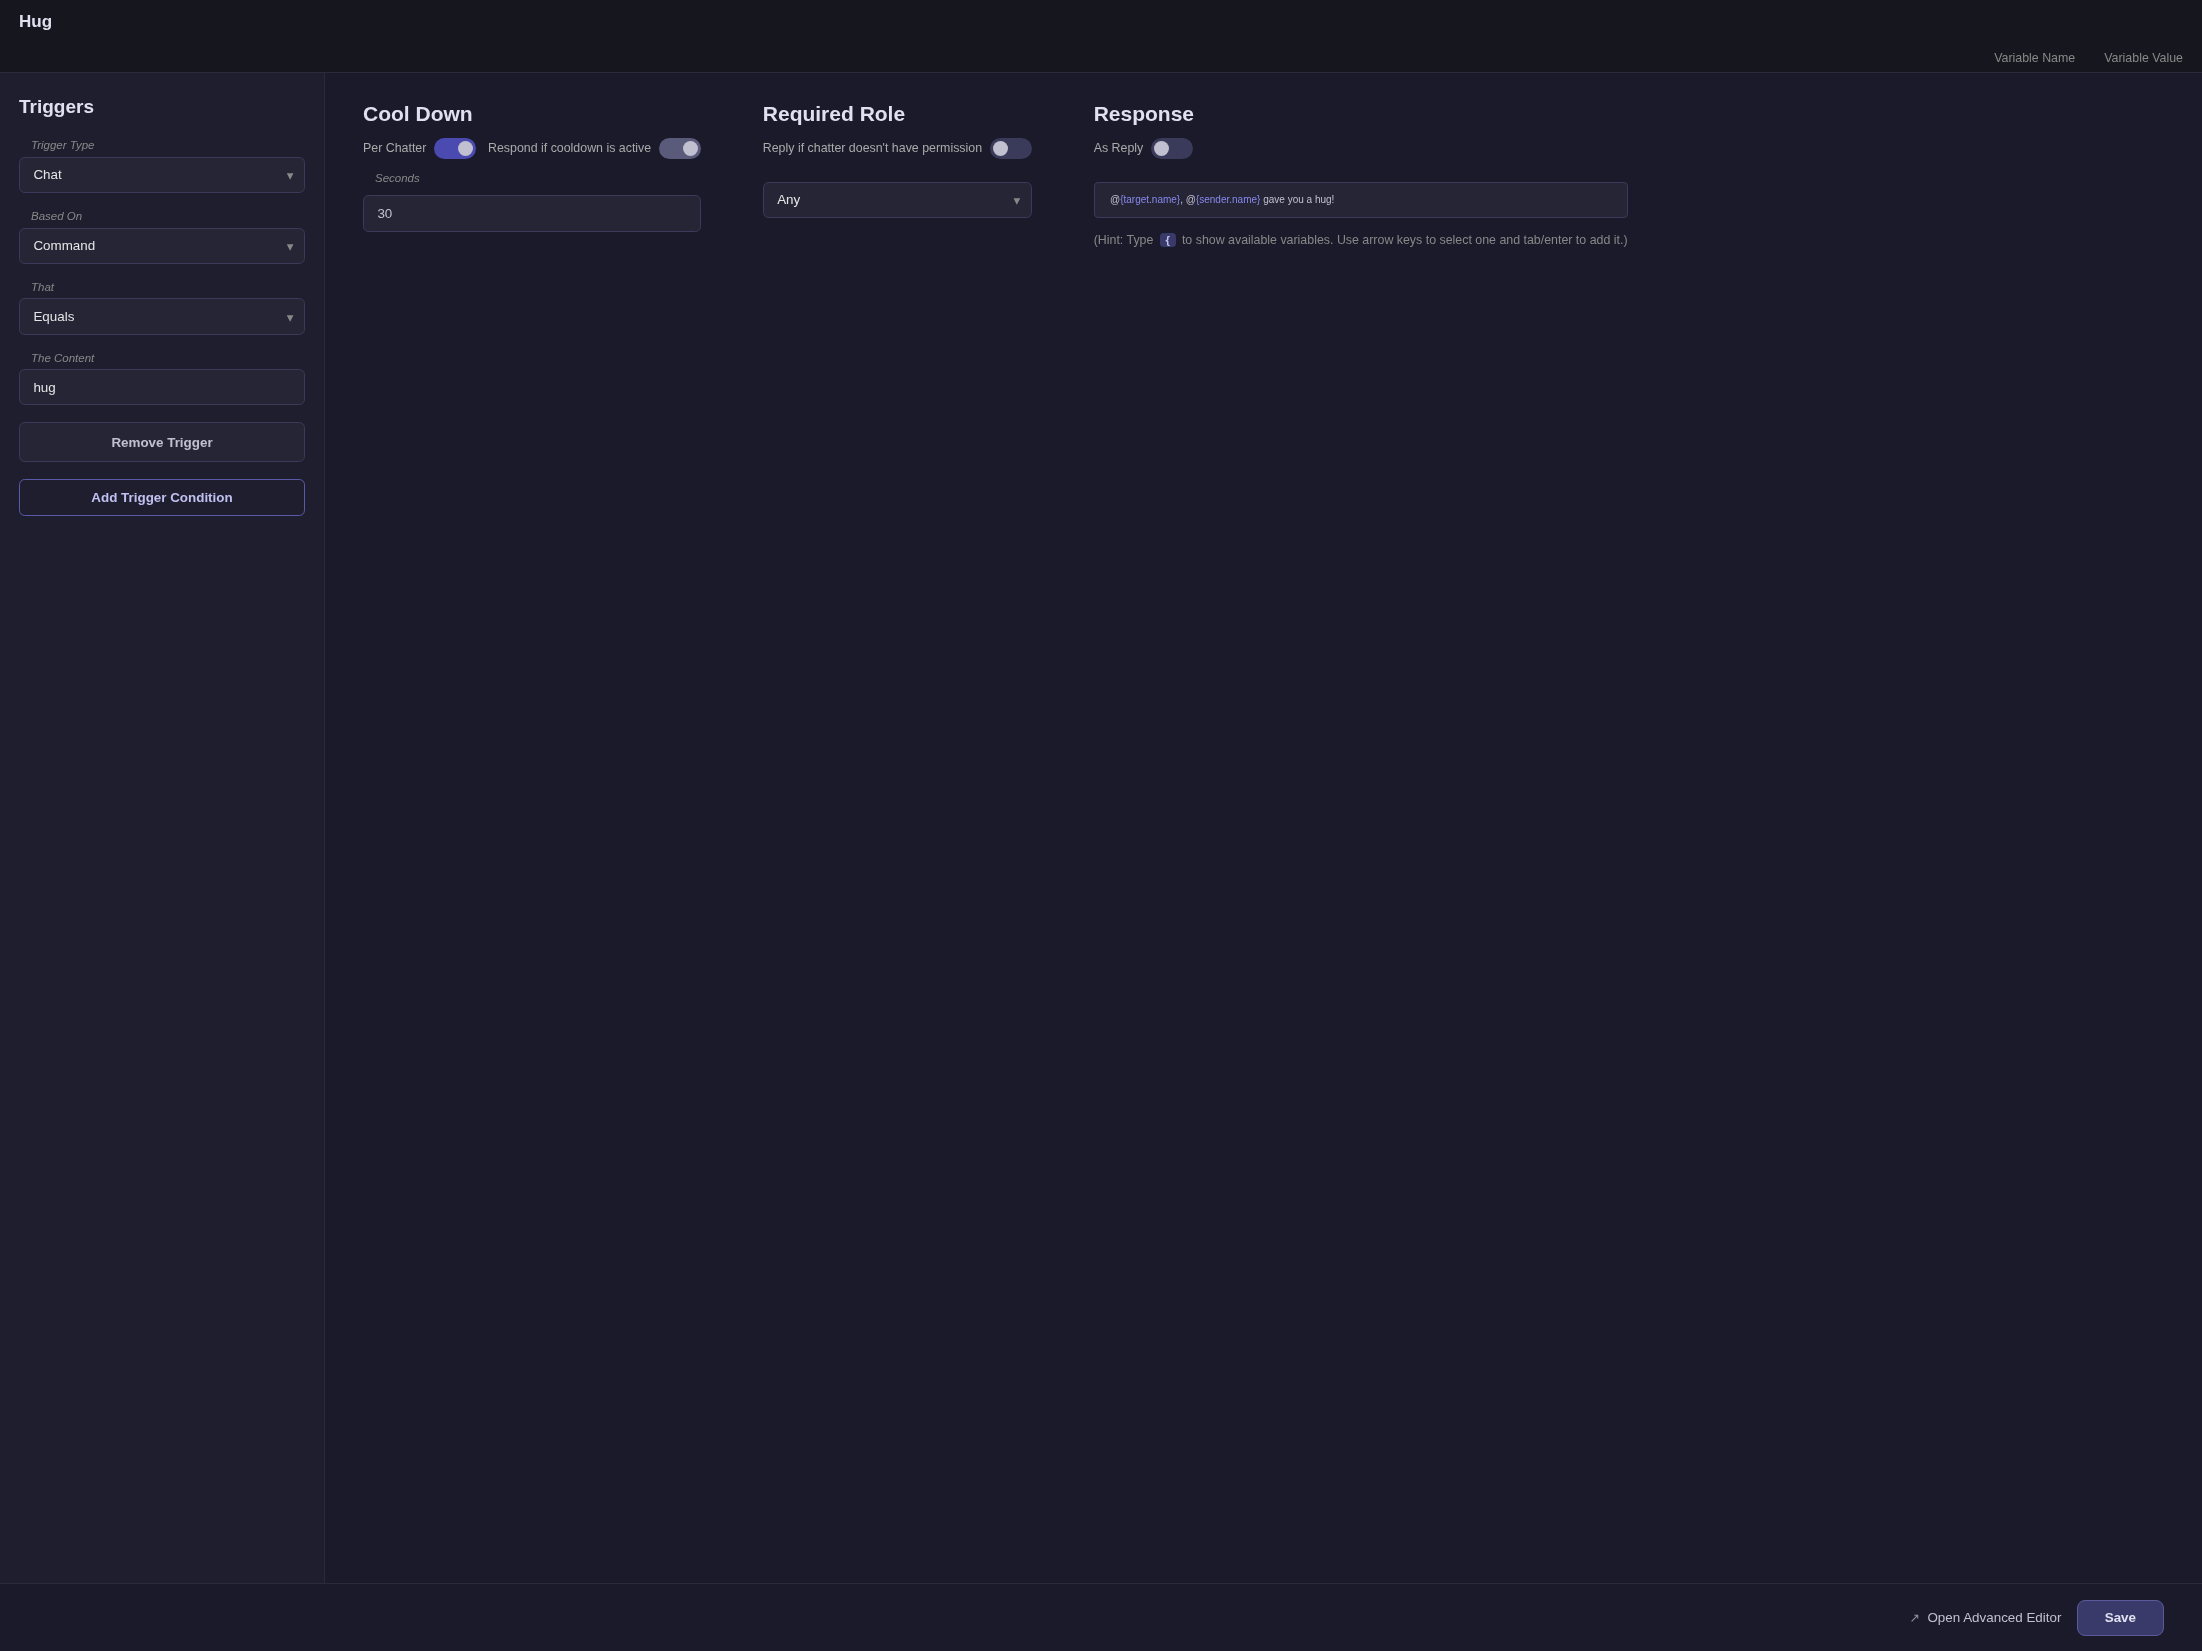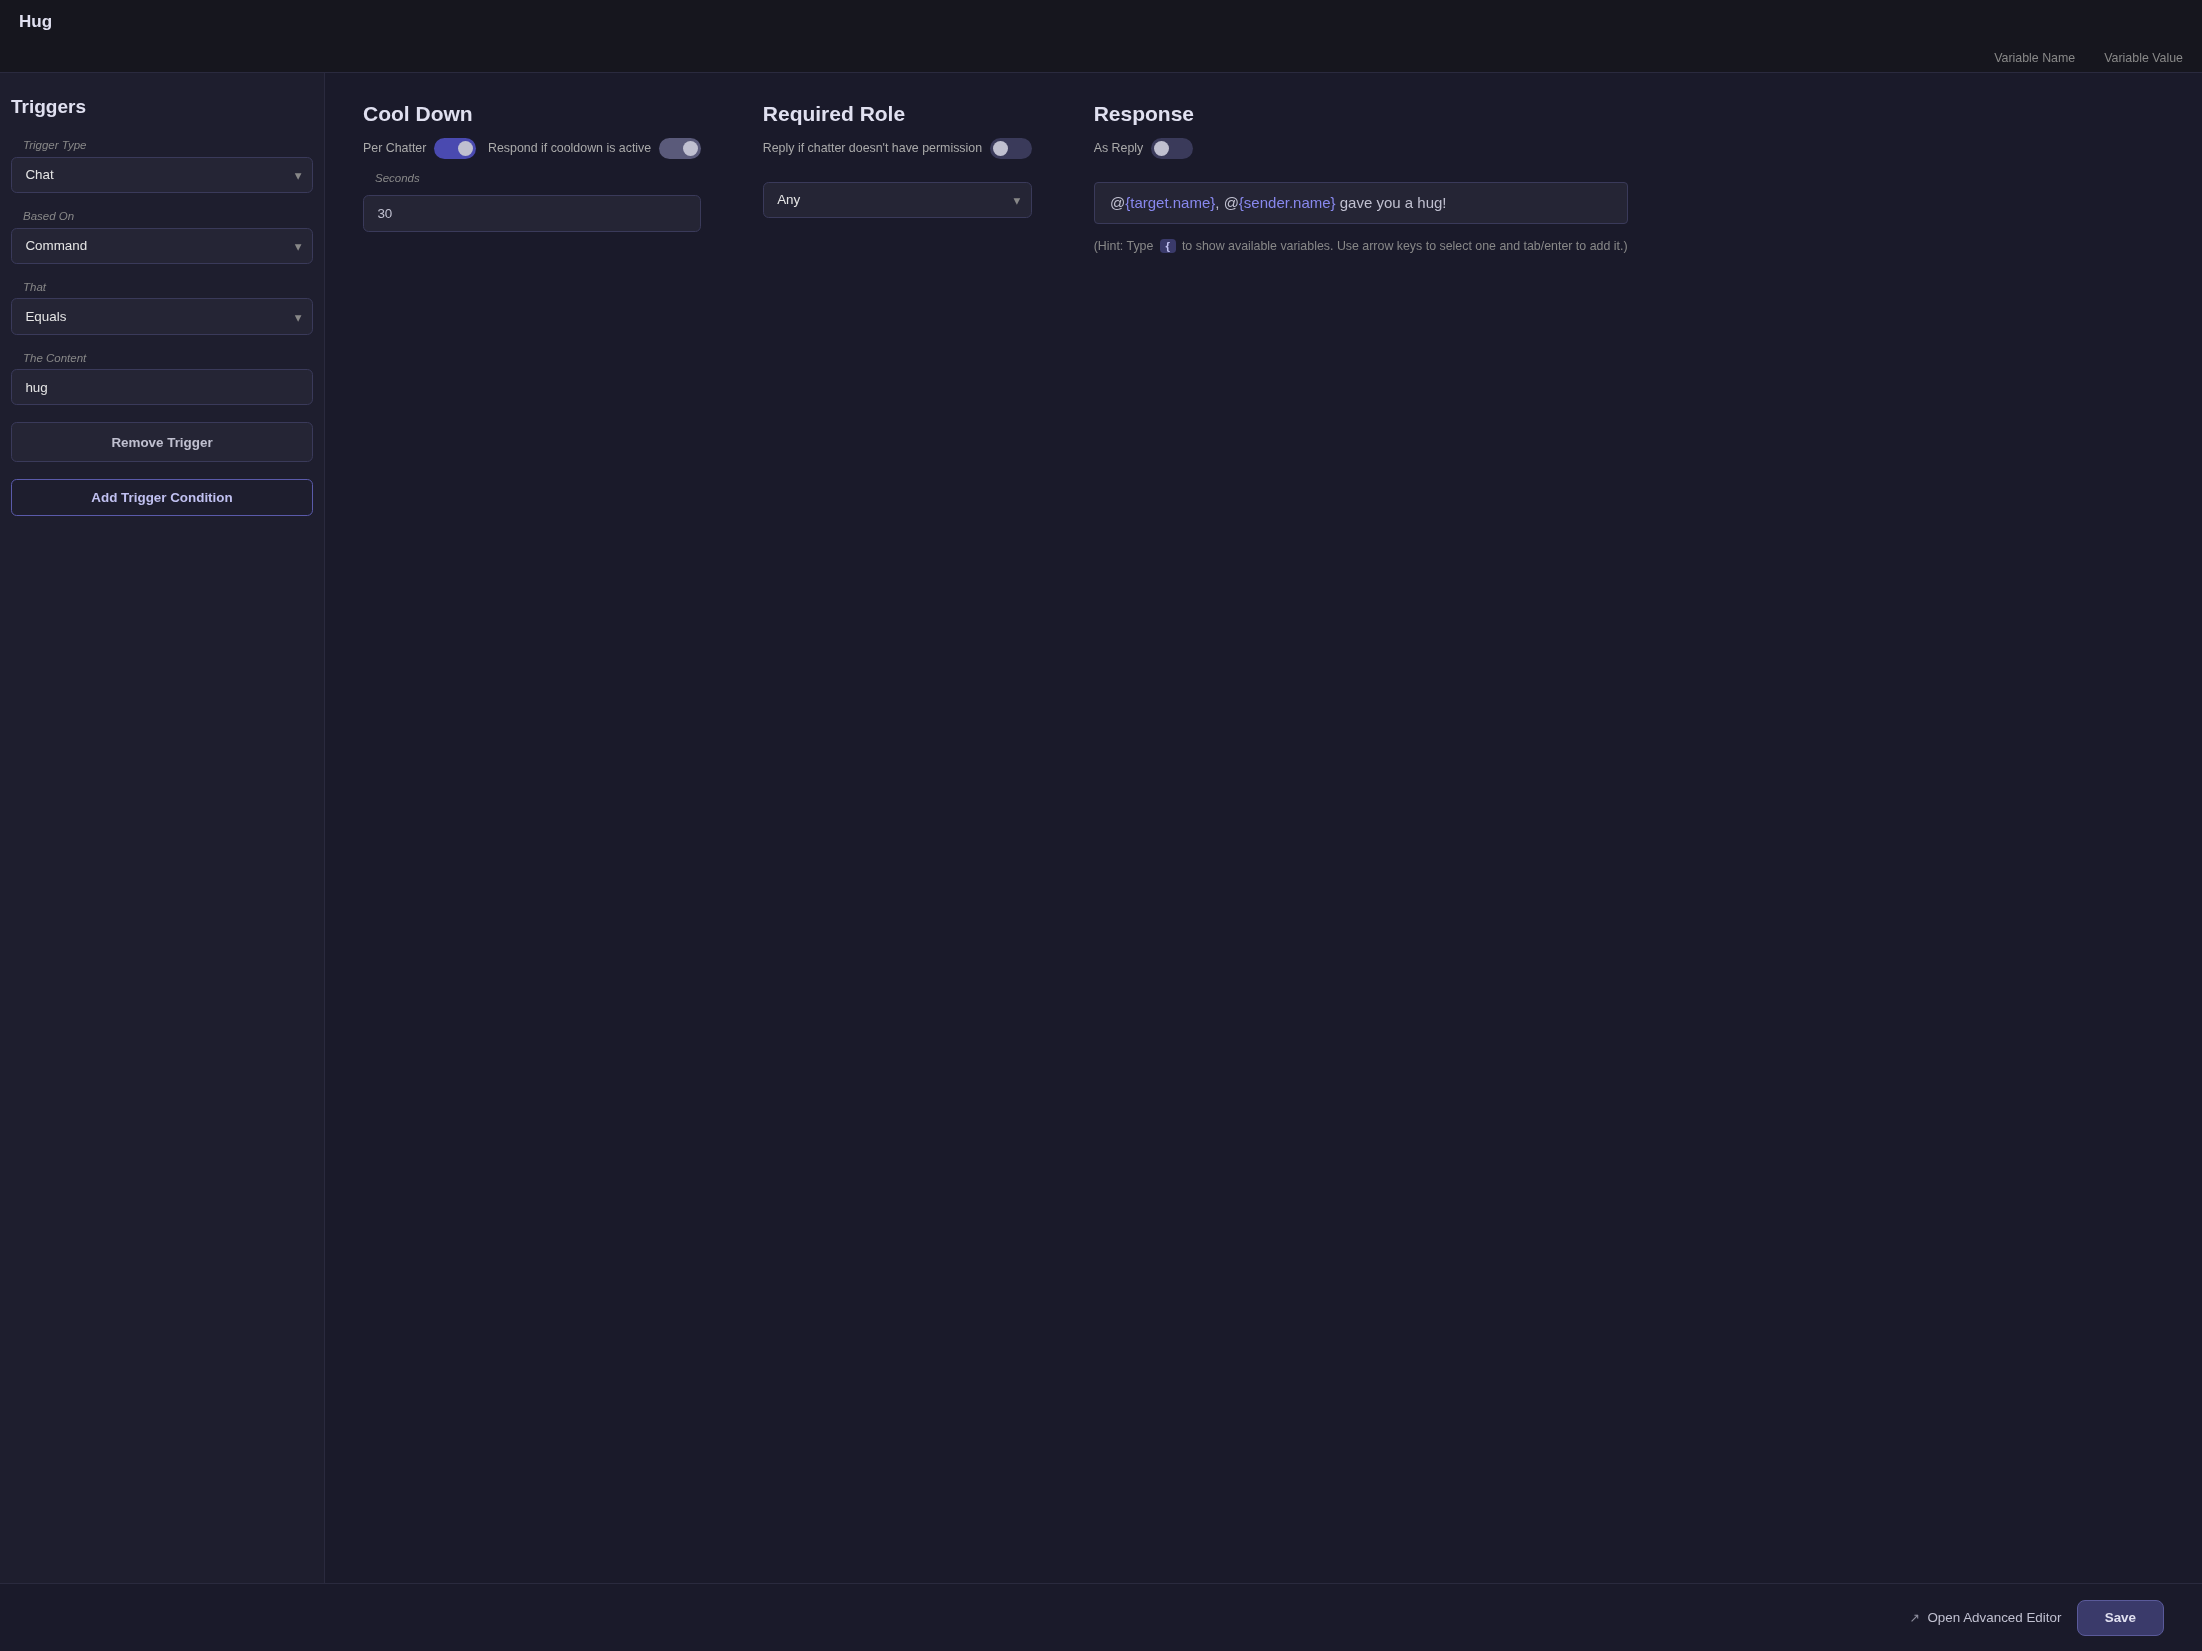--- a/index.html
+++ b/index.html
@@ -33,21 +33,21 @@
     }
     .main-layout {
       display: flex;
       flex: 1;
     }
     .sidebar {
       width: 325px;
       min-width: 287px;
       background: #1e1e2e;
       border-right: 1px solid #2a2a3e;
-      padding: 23px 11px;
+      padding: 23px 19px;
       display: flex;
       flex-direction: column;
       gap: 17px;
     }
     .sidebar-title {
       color: #e0e0f0;
       font-size: 19px;
       font-weight: 700;
       margin-bottom: 3.8px;
     }
@@ -196,21 +196,21 @@
     }
     .required-role-select .select-wrapper select {
       width: 100%;
     }
     .response-input {
       background: #252535;
       border: 1px solid #3a3a5a;
       border-radius: 4px;
       color: #c0c0d0;
       padding: 11.5px 15.3px;
-      font-size: 15px;
+      font-size: 10px;
       width: 100%;
       outline: none;
     }
     .response-text-row {
       margin-top: 9.6px;
     }
     .variable-tag {
       color: #8888ee;
     }
     .hint-row {

